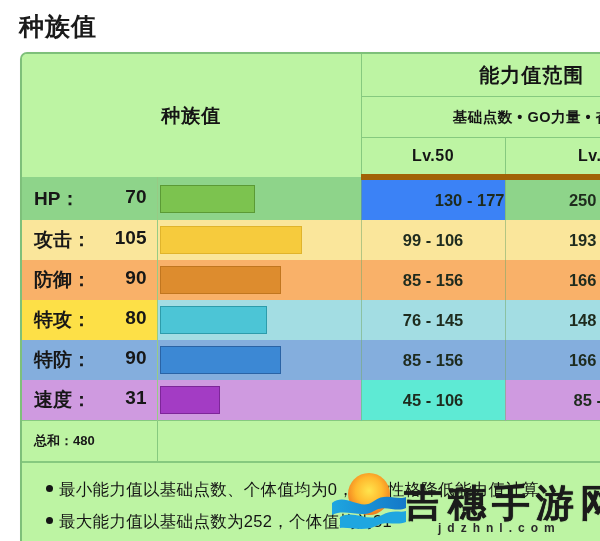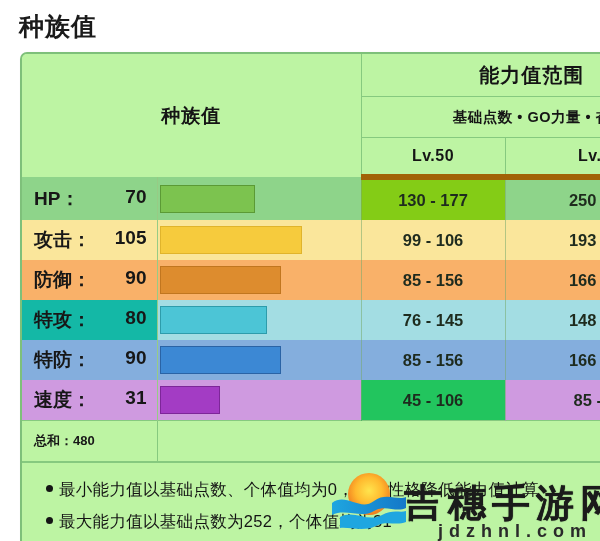--- a/index.html
+++ b/index.html
@@ -194,21 +194,21 @@
     font-weight: bold;
     color: #1b1b1b;
     letter-spacing: 6px;
     white-space: nowrap;
     font-family: "DejaVu Sans", sans-serif;
     text-shadow: 0 0 1px #000;
   }
   #wm-url {
     position: absolute;
     left: 108px; top: 53px;
-    font-size: 18px;
+    font-size: 12px;
     font-weight: bold;
     color: #2a2a2a;
     letter-spacing: 6px;
     white-space: nowrap;
   }
 </style>
 </head>
 <body>
 
 <div id="page-title">种族值</div>
@@ -238,21 +238,21 @@
       </tr>
 
       <tr class="srow">
         <td class="st-label" style="background: rgb(142, 212, 138);">
           <span class="nm">HP：</span>
           <span class="vl">70</span>
         </td>
         <td class="st-bar" style="background: rgb(142, 212, 138);">
           <div class="bar" style="width: 47%; background: rgb(124, 195, 79); border-color: rgb(91, 154, 53);"></div>
         </td>
-        <td class="st-range" style="background: #84cc16;">130 - 177</td>
+        <td class="st-range" style="background: #3b82f6; text-align: right;">130 - 177</td>
         <td class="st-range last" style="background: rgb(142, 212, 138);">250 - 344</td>
       </tr>
 
       <tr class="srow">
         <td class="st-label" style="background: rgb(250, 230, 155); text-align: right;">
           <span class="nm">攻击：</span>
           <span class="vl">105</span>
         </td>
         <td class="st-bar" style="background: rgb(250, 230, 155);">
           <div class="bar" style="width: 70%; background: rgb(246, 203, 61); border-color: rgb(224, 180, 44);"></div>
@@ -267,21 +267,21 @@
           <span class="vl">90</span>
         </td>
         <td class="st-bar" style="background: rgb(249, 177, 105);">
           <div class="bar" style="width: 60%; background: rgb(221, 140, 46); border-color: rgb(193, 118, 31);"></div>
         </td>
         <td class="st-range" style="background: rgb(249, 177, 105);">85 - 156</td>
         <td class="st-range last" style="background: rgb(249, 177, 105);">166 - 306</td>
       </tr>
 
       <tr class="srow">
-        <td class="st-label" style="background: #14b8a6; text-decoration: underline;">
+        <td class="st-label" style="background: #fde047; text-decoration: underline;">
           <span class="nm">特攻：</span>
           <span class="vl">80</span>
         </td>
         <td class="st-bar" style="background: rgb(163, 221, 227);">
           <div class="bar" style="width: 53%; background: rgb(76, 197, 214); border-color: rgb(45, 156, 171);"></div>
         </td>
         <td class="st-range" style="background: rgb(163, 221, 227);">76 - 145</td>
         <td class="st-range last" style="background: rgb(163, 221, 227);">148 - 284</td>
       </tr>
 
@@ -298,21 +298,21 @@
       </tr>
 
       <tr class="srow">
         <td class="st-label" style="background: rgb(207, 154, 224); margin-top: 24px;">
           <span class="nm">速度：</span>
           <span class="vl">31</span>
         </td>
         <td class="st-bar" style="background: rgb(207, 154, 224);">
           <div class="bar" style="width: 30%; background: rgb(163, 60, 196); border-color: rgb(125, 38, 153);"></div>
         </td>
-        <td class="st-range" style="background: #22c55e;">45 - 106</td>
+        <td class="st-range" style="background: #5eead4;">45 - 106</td>
         <td class="st-range last" style="background: rgb(207, 154, 224);">85 - 207</td>
       </tr>
 
       <tr class="trow">
         <td class="t-label">
           <span class="nm">总和：</span><span class="vl-inline">480</span>
         </td>
         <td></td>
         <td></td>
         <td></td>

